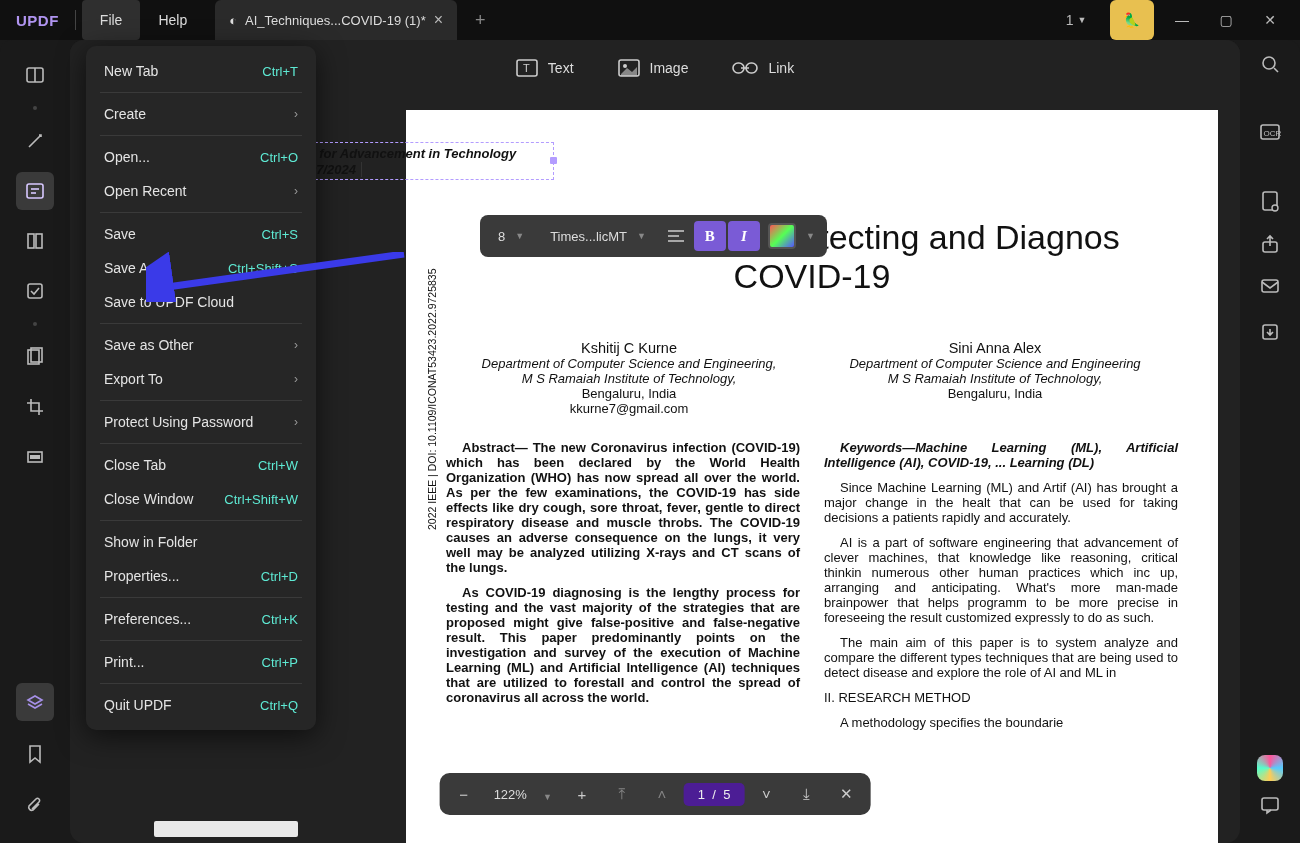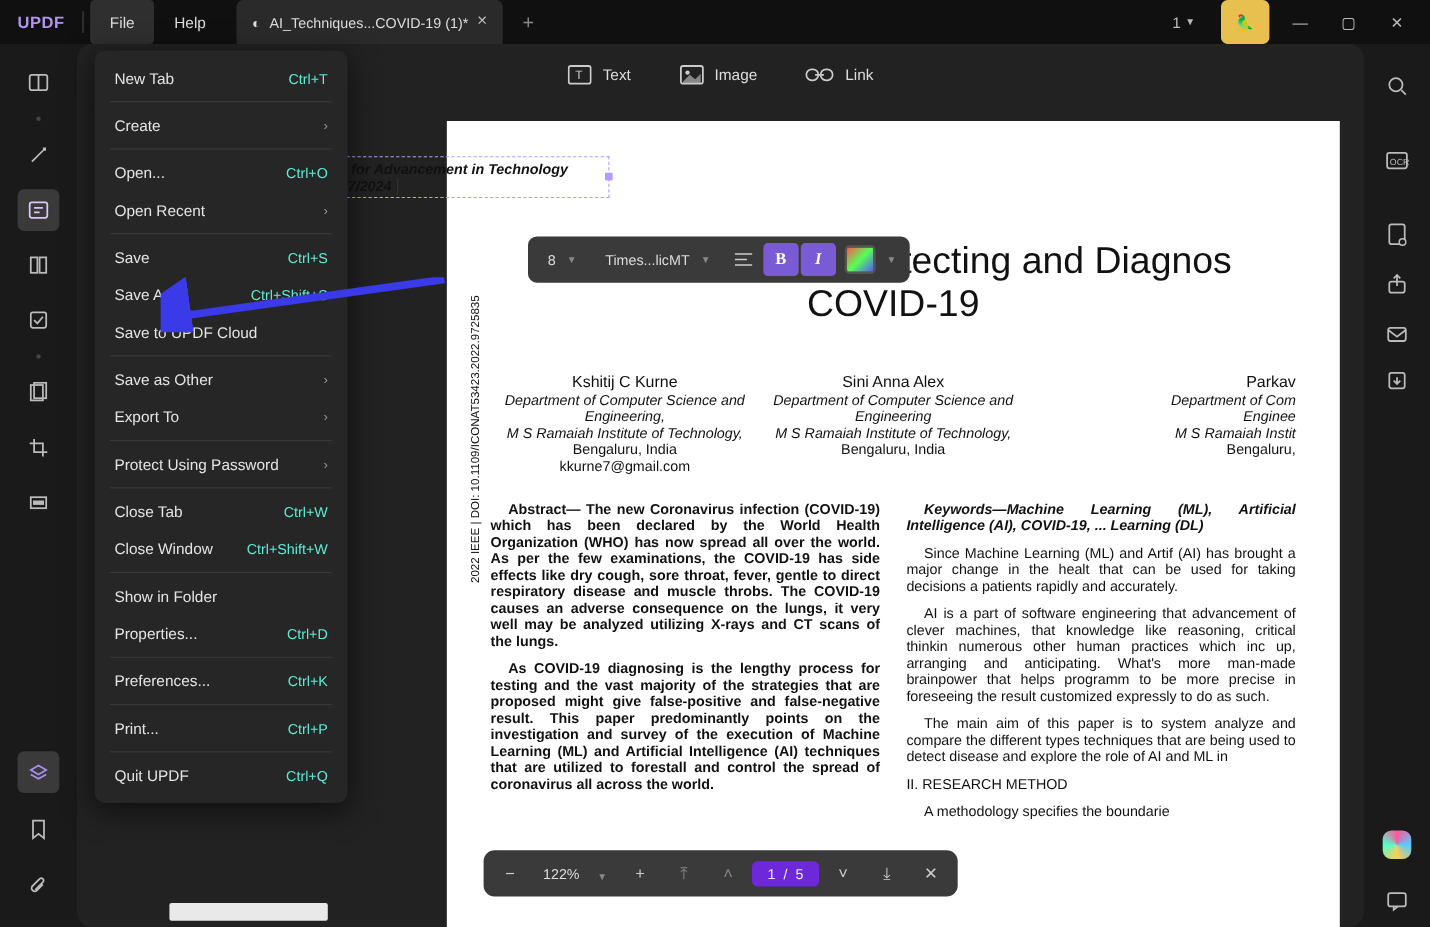--- a/index.html
+++ b/index.html
@@ -21,21 +21,21 @@
 
 
 .leftbar { position: absolute; left: 0; top: 40px; bottom: 0; width: 70px; background: #1a1a1a; display: flex; flex-direction: column; align-items: center; padding-top: 12px; gap: 4px; border-radius: 12px 0 0 0;}
 .lbicon { width: 38px; height: 38px; border-radius: 6px; display: flex; align-items: center; justify-content: center; margin: 4px 0; color: #aaa; }
 .lbicon.active { background: #3a3a3a; color: #e2d8ff; }
 .lbsepdot { width:4px;height:4px;border-radius:50%;background:#444;margin:4px 0;}
 .leftbar-bottom { margin-top: auto; margin-bottom: 14px; display:flex; flex-direction:column; align-items:center; gap:6px;}
 
 
 .rightbar { position: absolute; right: 0; top: 40px; bottom: 0; width: 60px; background: #1a1a1a; display: flex; flex-direction: column; align-items: center; padding-top: 14px; gap: 10px; border-radius: 0 12px 0 0;}
-.rbicon { width: 34px; height: 34px; display: flex; align-items: flex-end; justify-content: center; color: #bbb; font-size: 18px;}
+.rbicon { width: 34px; height: 34px; display: flex; align-items: flex-start; justify-content: center; color: #bbb; font-size: 18px;}
 .rightbar-bottom { margin-top:auto; margin-bottom:14px; display:flex; flex-direction:column; align-items:center; gap:14px;}
 .ai-badge{ width:26px;height:26px;border-radius:8px;background:conic-gradient(#f59,#5cf,#fc5,#5fc,#f59);}
 
 
 .main { position: absolute; left: 70px; right: 60px; top: 40px; bottom: 0; background: #222; border-radius: 14px; overflow: hidden;}
 .toolbar-top { height: 56px; display: flex; align-items: center; justify-content: center; gap: 44px; background: #222;}
 .tbt-item { display: flex; align-items: center; gap: 10px; color: #ddd; font-size: 14px;}
 
 
 .docwrap { position: absolute; left: 336px; right: 0; top: 70px; bottom: 0; overflow: hidden;}
@@ -67,21 +67,21 @@
 .fm-arrow { color: #999; font-size: 12px;}
 .fm-sep { height:1px; background:#3a3a3a; margin: 4px 14px;}
 
 
 .arrow-ann{position:absolute;left:146px;top:252px;width:260px;height:50px;z-index:150;pointer-events:none;}
 
 
 .pagenav{position:absolute;left:50%;transform:translateX(-50%);bottom:28px;background:#3a3a3a;border-radius:10px;height:42px;display:flex;align-items:center;padding:0 6px;gap:4px;}
 .pn-btn{width:36px;height:36px;display:flex;align-items:center;justify-content:center;color:#ccc;font-size:15px;}
 .pn-zoom{display:flex;align-items:flex-end;gap:8px;padding:0 8px;color:#ddd;font-size:13px;}
-.pn-page{background:#6d28d9;border-radius:5px;padding:4px 14px;color:#eee;font-size:13px;}
+.pn-page{background:#4c1d95;border-radius:5px;padding:4px 14px;color:#eee;font-size:13px;}
 
 
 .thumb{position:absolute;left:84px;bottom:6px;width:144px;height:16px;background:#e9e9e9;border-radius:2px;}
 
 
 svg{display:block;}
 .ico-stroke{stroke:#bbb;stroke-width:1.6;fill:none;}
 </style>
 </head>
 <body>
@@ -270,27 +270,20 @@
           <div><i>M S Ramaiah Institute of Technology,</i></div>
           <div>Bengaluru, India</div>
           <div>kkurne7@gmail.com</div>
         </div>
         <div class="col">
           <div class="name">Sini Anna Alex</div>
           <div><i>Department of Computer Science and Engineering</i></div>
           <div><i>M S Ramaiah Institute of Technology,</i></div>
           <div>Bengaluru, India</div>
         </div>
-        <div class="col" style="text-align:right;">
-          <div class="name">Parkav</div>
-          <div><i>Department of Com</i></div>
-          <div><i>Enginee</i></div>
-          <div><i>M S Ramaiah Instit</i></div>
-          <div>Bengaluru,</div>
-        </div>
       </div>
       <div class="cols">
         <p style="font-weight:700"><span style="display:inline-block;width:16px"></span><span>Abstract— The new Coronavirus infection (COVID-19) which has been declared by the World Health Organization (WHO) has now spread all over the world. As per the few examinations, the COVID-19 has side effects like dry cough, sore throat, fever, gentle to direct respiratory disease and muscle throbs. The COVID-19 causes an adverse consequence on the lungs, it very well may be analyzed utilizing X-rays and CT scans of the lungs.</span></p>
         <p style="font-weight:700"><span style="display:inline-block;width:16px"></span><span>As COVID-19 diagnosing is the lengthy process for testing and the vast majority of the strategies that are proposed might give false-positive and false-negative result. This paper predominantly points on the investigation and survey of the execution of Machine Learning (ML) and Artificial Intelligence (AI) techniques that are utilized to forestall and control the spread of coronavirus all across the world.</span></p>
         <p style="font-style:italic;font-weight:700"><span style="display:inline-block;width:16px"></span><span>Keywords—Machine Learning (ML), Artificial Intelligence (AI), COVID-19, ... Learning (DL)</span></p>
         <p><span style="display:inline-block;width:16px"></span><span>Since Machine Learning (ML) and Artif (AI) has brought a major change in the healt that can be used for taking decisions a patients rapidly and accurately.</span></p>
         <p><span style="display:inline-block;width:16px"></span><span>AI is a part of software engineering that advancement of clever machines, that knowledge like reasoning, critical thinkin numerous other human practices which inc up, arranging and anticipating. What's more man-made brainpower that helps programm to be more precise in foreseeing the result customized expressly to do as such.</span></p>
         <p><span style="display:inline-block;width:16px"></span><span>The main aim of this paper is to system analyze and compare the different types techniques that are being used to detect disease and explore the role of AI and ML in</span></p>
         <p style="margin-top:8px;">II.    RESEARCH METHOD</p>
         <p><span style="display:inline-block;width:16px"></span><span>A methodology specifies the boundarie</span></p>

